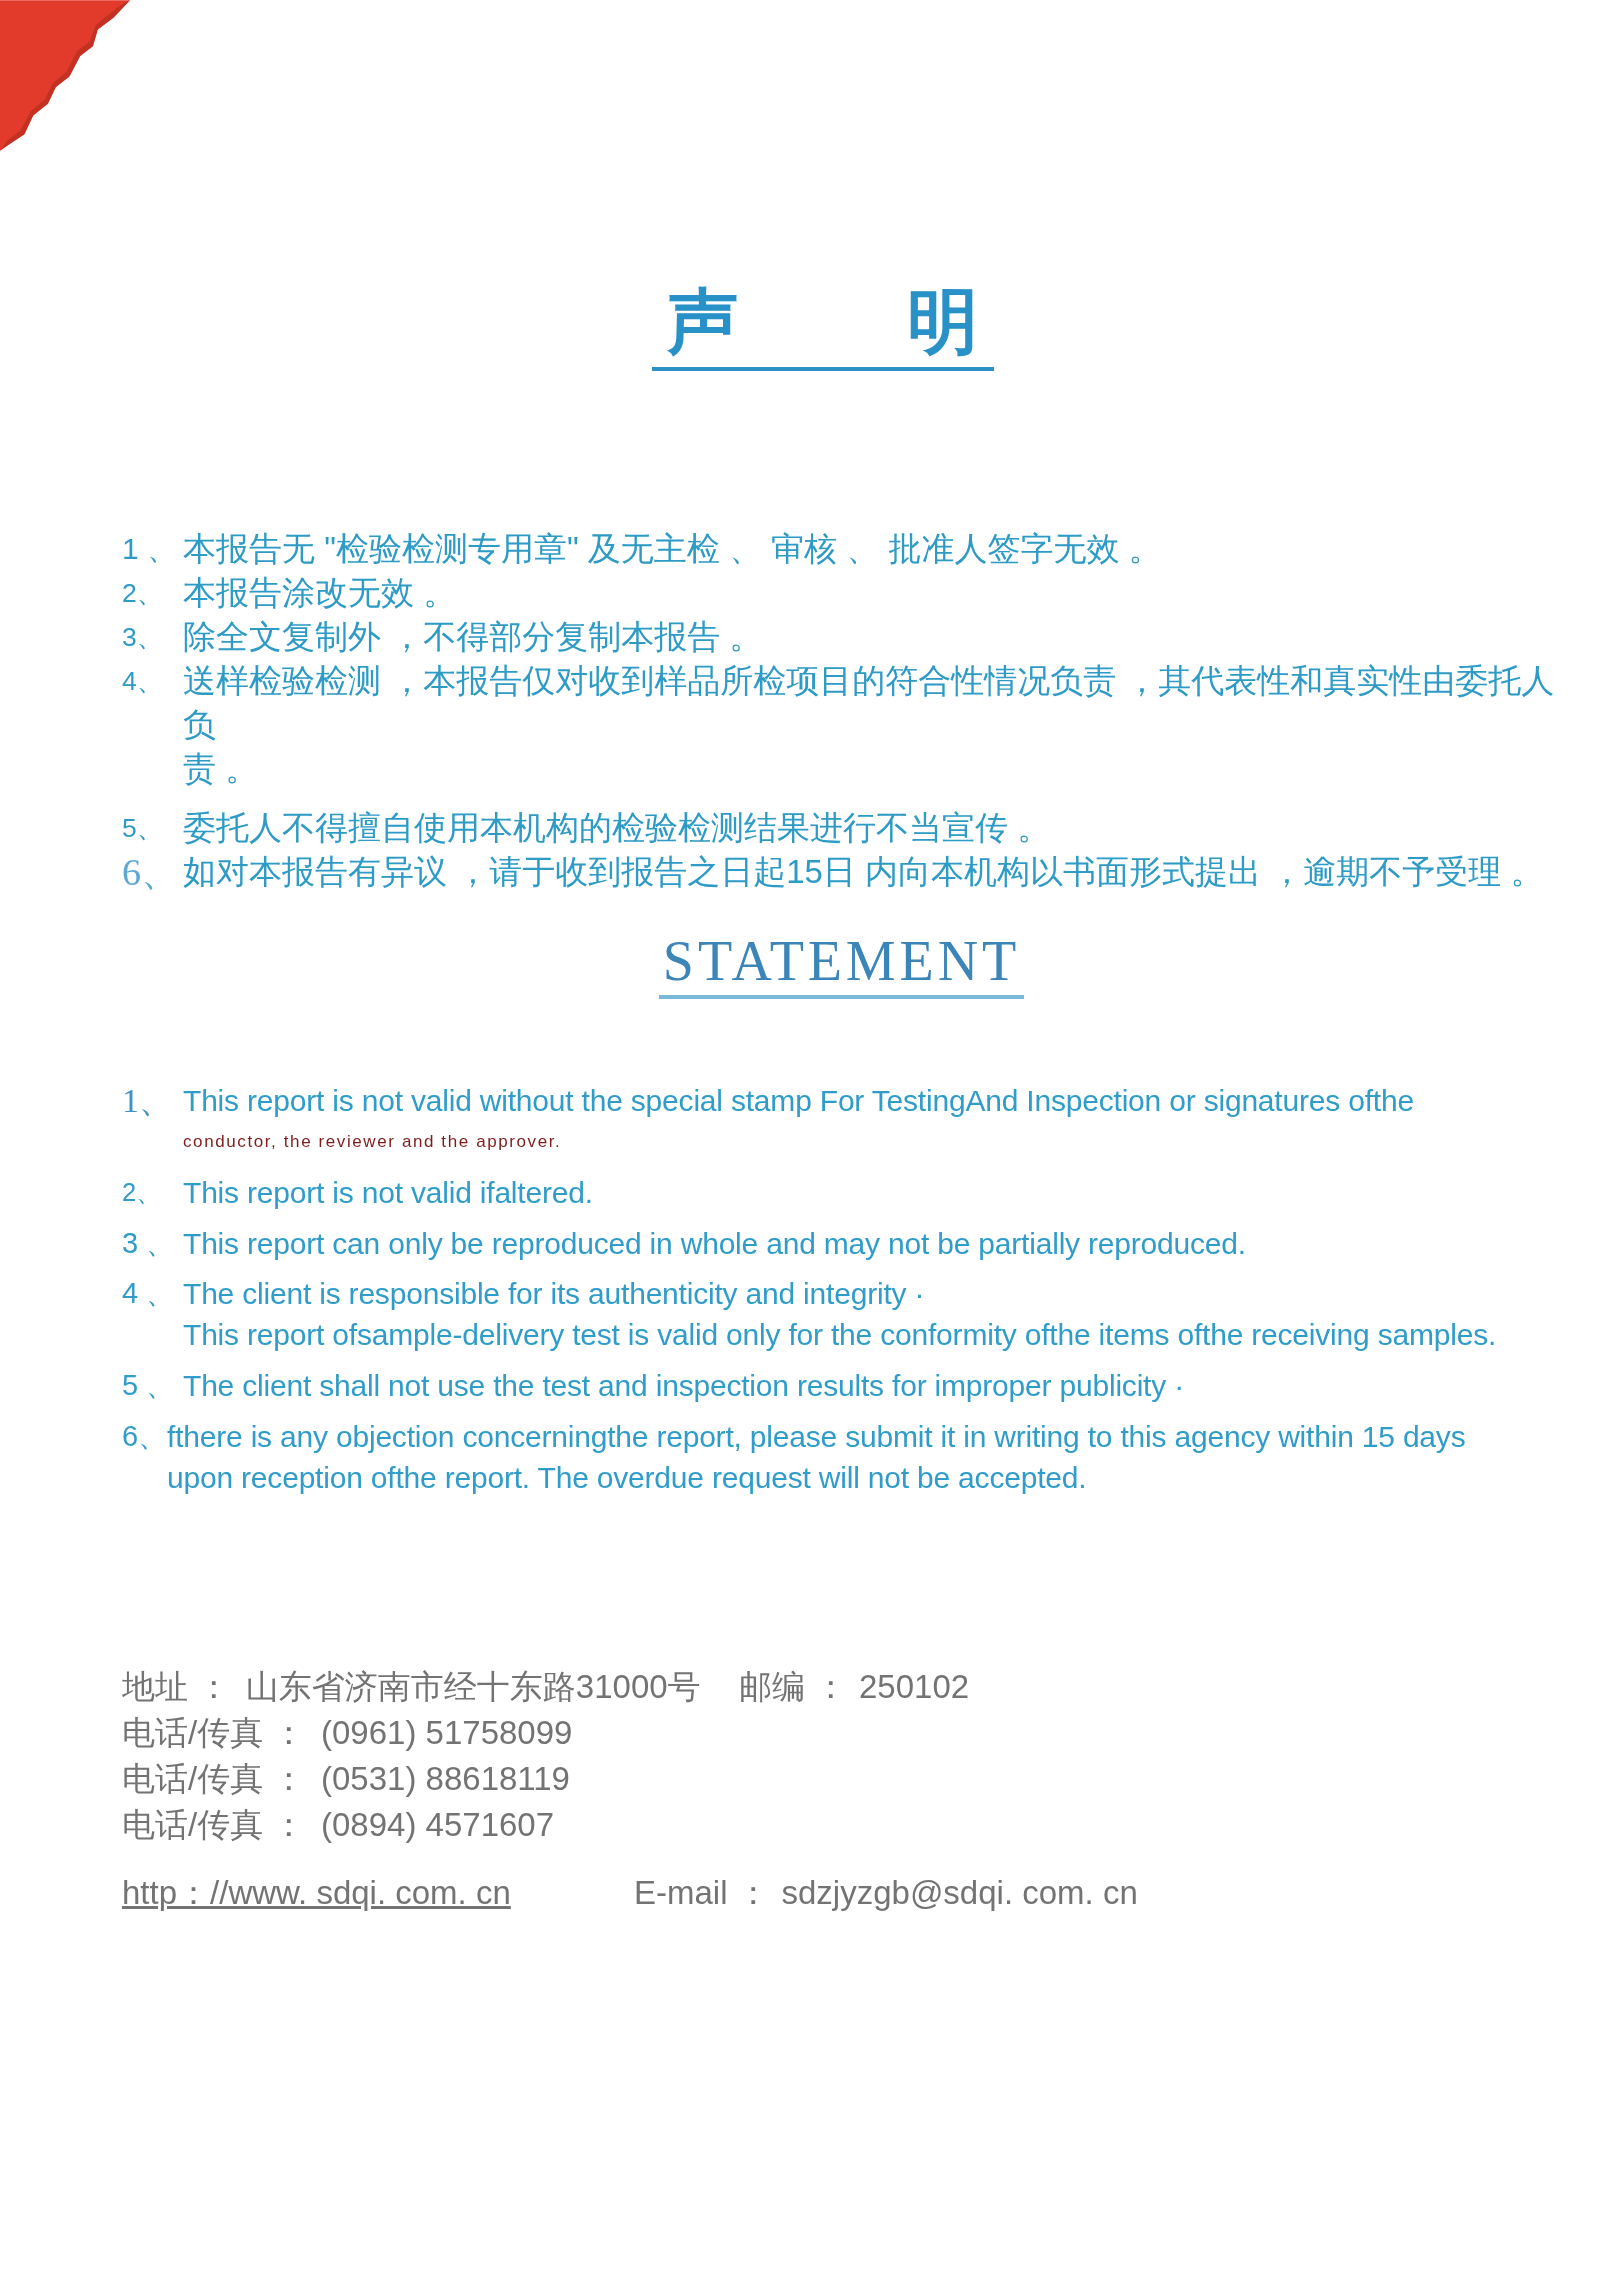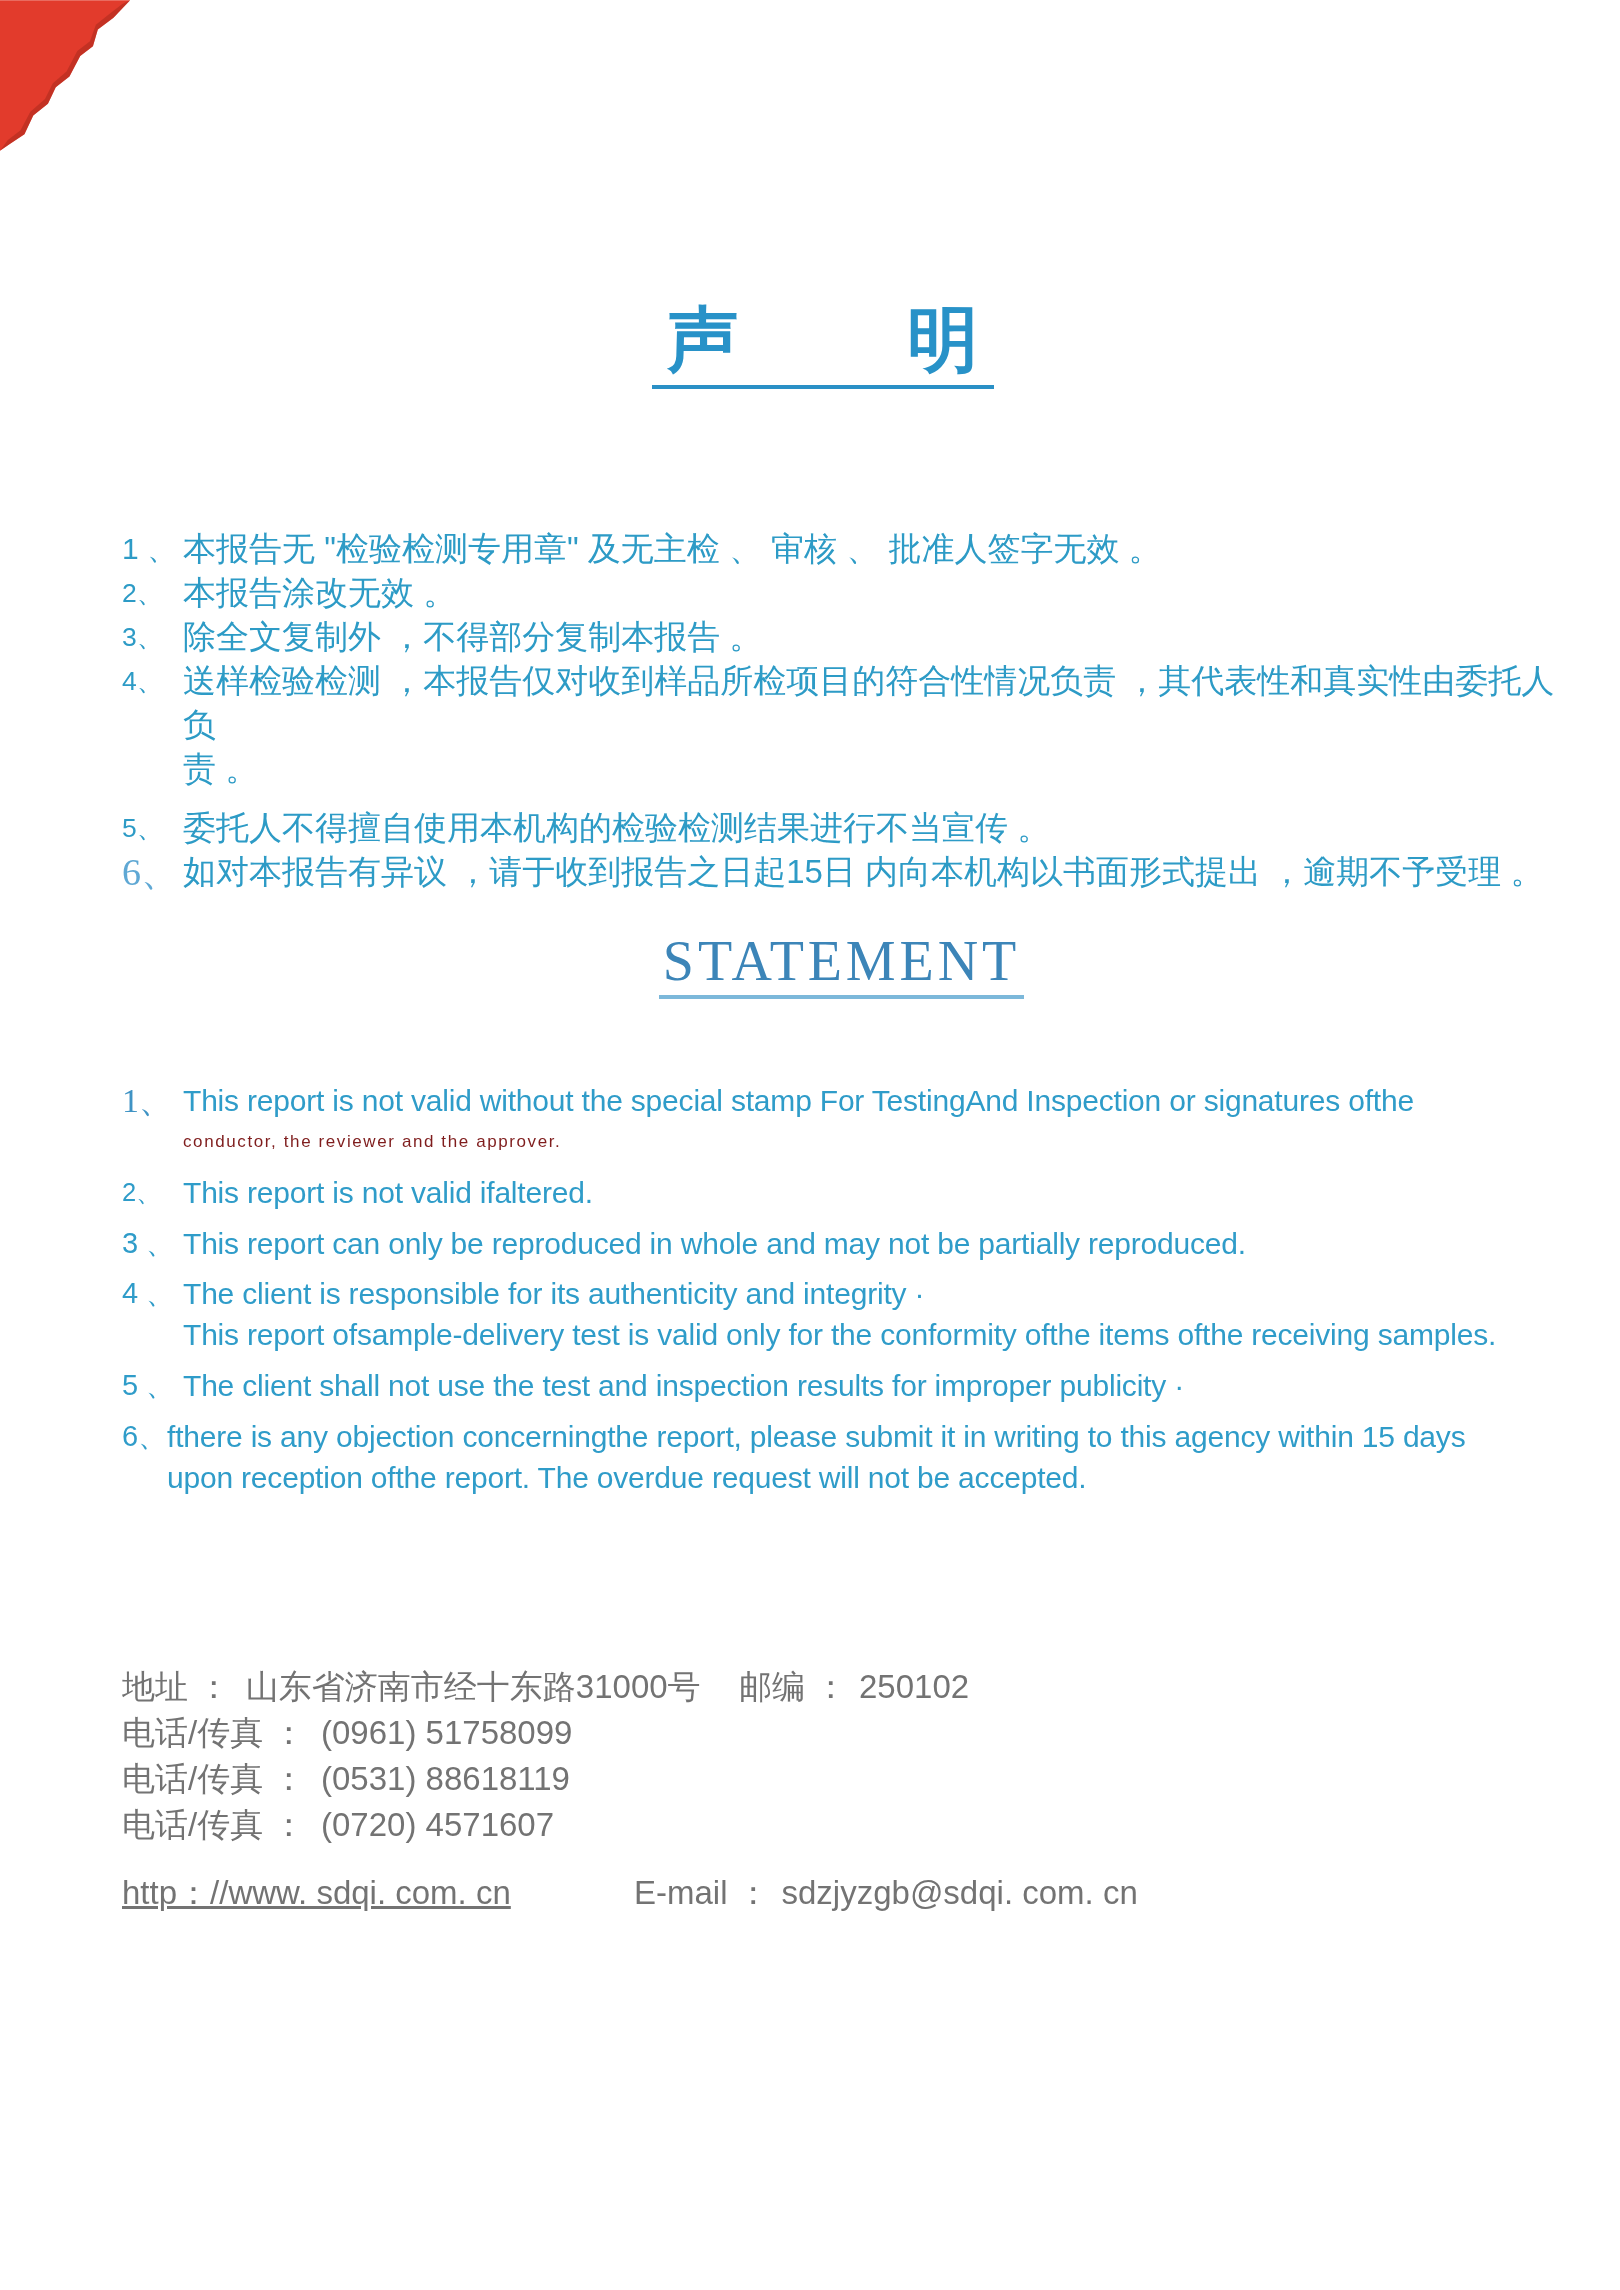--- a/index.html
+++ b/index.html
@@ -9,21 +9,21 @@
     background:#ffffff;
     font-family:"Liberation Sans","DejaVu Sans",sans-serif;
     color:#2f9dc9;
     overflow:hidden;
   }
 
   
   .corner{position:absolute;top:0;left:0;width:135px;height:151px;}
 
   
-  .title-cn{position:absolute;top:300px;left:0;width:100%;text-align:center;}
+  .title-cn{position:absolute;top:282px;left:0;width:100%;text-align:center;}
   .title-cn-inner{
     display:inline-block;
     margin-left:25.5px;
     font-size:71px;line-height:1.12;font-weight:bold;
     color:#2892c8;
     border-bottom:4.9px solid #2a90c6;
     padding:0 15.7px 5.9px 15.7px;
   }
   .title-gap{display:inline-block;width:169px;}
 
@@ -173,21 +173,21 @@
         <span class="c-lbl">邮编 ：</span><span>250102</span>
       </span>
     </div>
     <div class="c-row">
       <span class="c-lbl">电话/传真 ：</span><span>(0961)  51758099</span>
     </div>
     <div class="c-row">
       <span class="c-lbl">电话/传真 ：</span><span>(0531)  88618119</span>
     </div>
     <div class="c-row">
-      <span class="c-lbl">电话/传真 ：</span><span>(0720)  4571607</span>
+      <span class="c-lbl">电话/传真 ：</span><span>(0894)  4571607</span>
     </div>
     <div class="c-row c-web-row">
       <span>http：//www. sdqi. com. cn</span>
       <span class="zips z-web">
         <span class="c-lbl">E-mail ：</span><span>sdzjyzgb@sdqi. com. cn</span>
       </span>
     </div>
   </div>
 
 </div>

